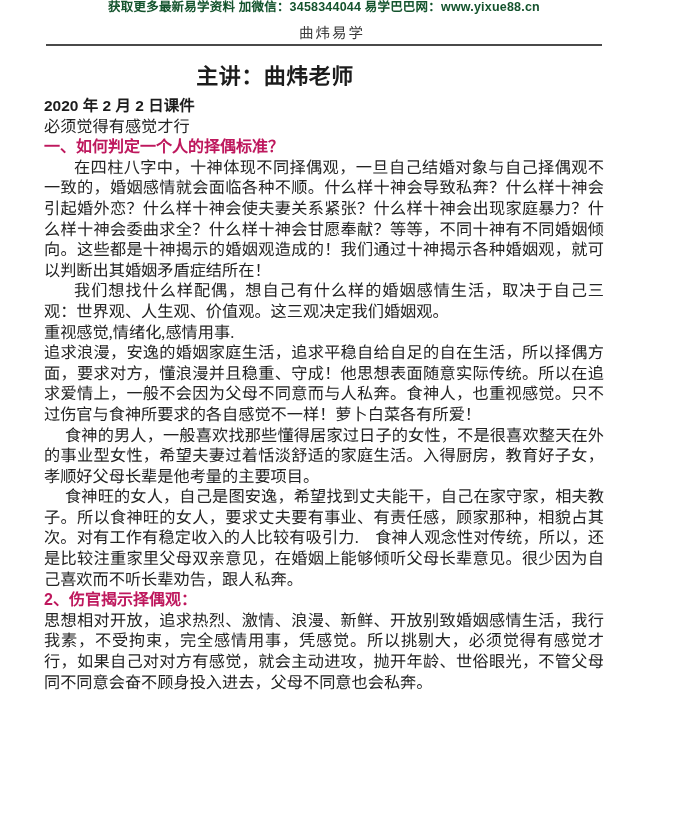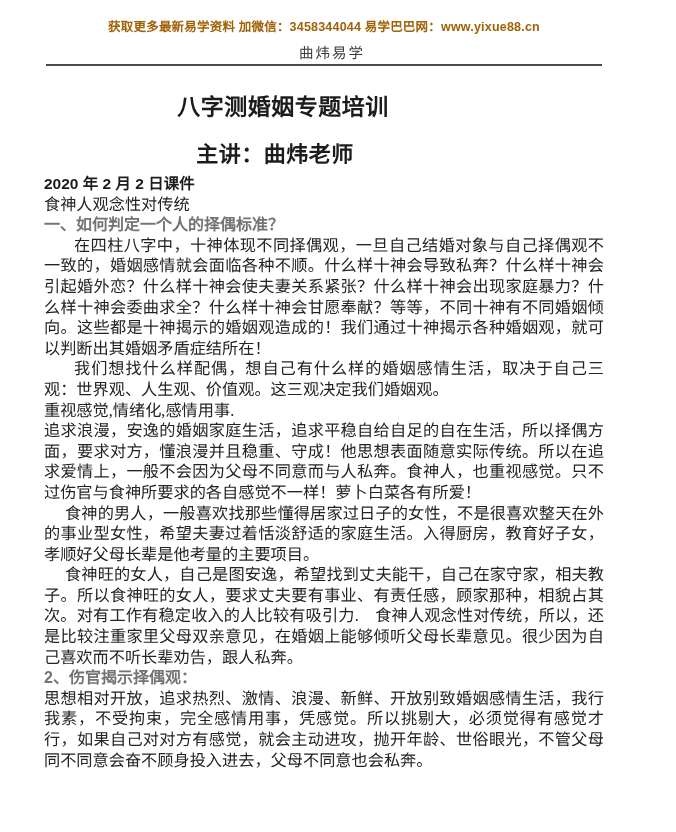--- a/index.html
+++ b/index.html
@@ -7,23 +7,23 @@
     width:676px;height:832px;overflow:hidden;background:#ffffff;
     font-family:"Liberation Serif","DejaVu Serif",serif;
     color:#232323;
     -webkit-font-smoothing:antialiased;
   }
   .page{position:relative;width:676px;height:832px;background:#fff;}
   .content{margin-left:44px;width:560px;}
 
   
   .hdr1{
-    margin-top:20px;height:15px;line-height:15px;text-align:center;
+    margin-top:0;height:15px;line-height:15px;text-align:center;
     font-family:"Liberation Sans","DejaVu Sans",sans-serif;
-    font-weight:bold;font-size:12.5px;color:#a16207;letter-spacing:.2px;
+    font-weight:bold;font-size:12.5px;color:#14532d;letter-spacing:.2px;
   }
   .hdr2{
     margin-top:10px;height:16px;line-height:16px;text-align:center;
     font-size:14.5px;color:#3a3a3a;letter-spacing:2px;
     position:relative;left:8px;
   }
   .hrule{
     margin-top:3px;height:2px;background:#4a4a4a;border:none;width:556px;
     position:relative;left:2px;
   }
@@ -45,47 +45,46 @@
     margin-top:4px;
     font-family:"Liberation Sans","DejaVu Sans",sans-serif;
     font-weight:bold;font-size:15.5px;line-height:20.6px;color:#1d1d1d;
   }
   .blk{
     font-size:16.2px;line-height:20.6px;color:#232323;
     text-align:justify;text-justify:inter-ideograph;
   }
   .blk.heading{
     font-family:"Liberation Sans","DejaVu Sans",sans-serif;
-    font-weight:bold;font-size:16px;color:#737373;
+    font-weight:bold;font-size:16px;color:#be185d;
     text-align:left;
   }
   .blk.indent2{text-indent:30px;}
   .blk.indent1{text-indent:21px;}
   .blk.plain{text-indent:0;}
 </style>
 </head>
 <body>
 
 <div class="page">
   <div class="content">
 
     <div class="hdr1">获取更多最新易学资料 加微信：3458344044 易学巴巴网：www.yixue88.cn</div>
 
     <div class="hdr2">曲炜易学</div>
 
     <div class="hrule"></div>
 
-    <div class="doc-title">八字测婚姻专题培训</div>
 
     <div class="doc-subtitle">主讲：曲炜老师</div>
 
     <div class="meta-date">2020 年 2 月 2 日课件</div>
 
     <div>
-        <div class="blk plain">食神人观念性对传统</div>
+        <div class="blk plain">必须觉得有感觉才行</div>
         <div class="blk heading">一、如何判定一个人的择偶标准？</div>
         <div class="blk indent2">在四柱八字中，十神体现不同择偶观，一旦自己结婚对象与自己择偶观不一致的，婚姻感情就会面临各种不顺。什么样十神会导致私奔？什么样十神会引起婚外恋？什么样十神会使夫妻关系紧张？什么样十神会出现家庭暴力？什么样十神会委曲求全？什么样十神会甘愿奉献？等等，不同十神有不同婚姻倾向。这些都是十神揭示的婚姻观造成的！我们通过十神揭示各种婚姻观，就可以判断出其婚姻矛盾症结所在！</div>
         <div class="blk indent2">我们想找什么样配偶，想自己有什么样的婚姻感情生活，取决于自己三观：世界观、人生观、价值观。这三观决定我们婚姻观。</div>
         <div class="blk plain">重视感觉,情绪化,感情用事.</div>
         <div class="blk plain">追求浪漫，安逸的婚姻家庭生活，追求平稳自给自足的自在生活，所以择偶方面，要求对方，懂浪漫并且稳重、守成！他思想表面随意实际传统。所以在追求爱情上，一般不会因为父母不同意而与人私奔。食神人，也重视感觉。只不过伤官与食神所要求的各自感觉不一样！萝卜白菜各有所爱！</div>
         <div class="blk indent1">食神的男人，一般喜欢找那些懂得居家过日子的女性，不是很喜欢整天在外的事业型女性，希望夫妻过着恬淡舒适的家庭生活。入得厨房，教育好子女，孝顺好父母长辈是他考量的主要项目。</div>
         <div class="blk indent1">食神旺的女人，自己是图安逸，希望找到丈夫能干，自己在家守家，相夫教子。所以食神旺的女人，要求丈夫要有事业、有责任感，顾家那种，相貌占其次。对有工作有稳定收入的人比较有吸引力.　食神人观念性对传统，所以，还是比较注重家里父母双亲意见，在婚姻上能够倾听父母长辈意见。很少因为自己喜欢而不听长辈劝告，跟人私奔。</div>
         <div class="blk heading">2、伤官揭示择偶观：</div>
         <div class="blk plain">思想相对开放，追求热烈、激情、浪漫、新鲜、开放别致婚姻感情生活，我行我素，不受拘束，完全感情用事，凭感觉。所以挑剔大，必须觉得有感觉才行，如果自己对对方有感觉，就会主动进攻，抛开年龄、世俗眼光，不管父母同不同意会奋不顾身投入进去，父母不同意也会私奔。</div>
       </div>

